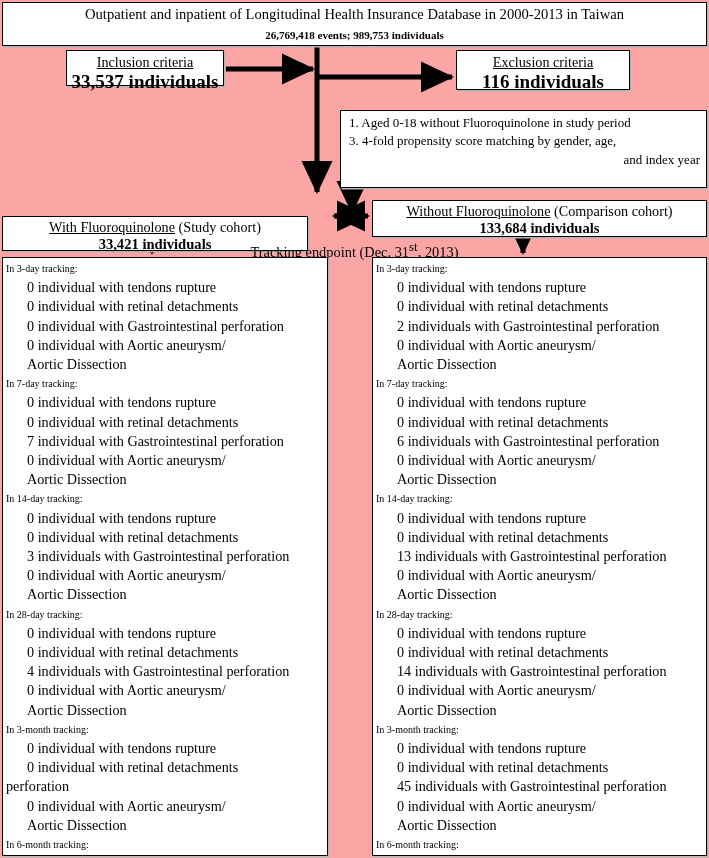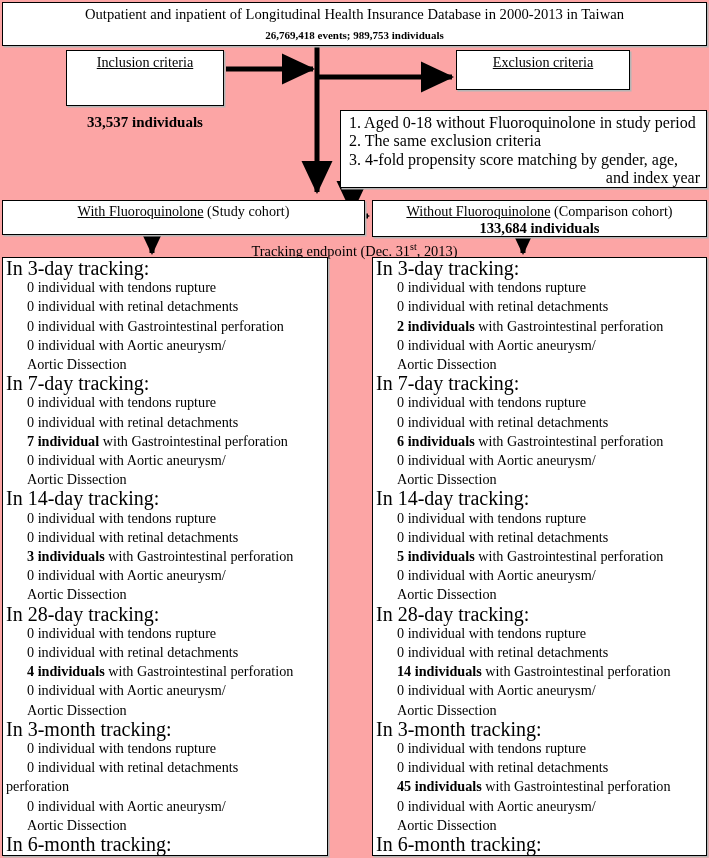--- a/index.html
+++ b/index.html
@@ -35,90 +35,90 @@
   
   #top-box {
     left: 2px; top: 2px; width: 705px; height: 44px;
   }
   #top-box .box-inner { padding-top: 1px; }
   .t-line1 { font-size: 14.6px; line-height: 21px; }
   .t-line2 { font-size: 11px; line-height: 21px; font-weight: bold; }
 
   
   #inclusion-box {
-    left: 66px; top: 50px; width: 158px; height: 56px;
+    left: 66px; top: 50px; width: 158px; height: 36px;
   }
   #exclusion-box {
     left: 456px; top: 50px; width: 174px; height: 40px;
   }
   .crit-l1 { font-size: 14.2px; line-height: 19px; }
-  .crit-l2 { font-size: 15px; line-height: 19px; font-weight: bold; margin-top: 41px; }
+  .crit-l2 { font-size: 19px; line-height: 19px; font-weight: bold; }
 
   
   #criteria-box {
     left: 340px; top: 110px; width: 367px; height: 78px;
   }
   #criteria-box .box-inner { padding: 3px 6px 2px 8px; }
   .crit-item {
-    font-size: 16px;
+    font-size: 13px;
     line-height: 18.4px;
     padding-left: 16px;
     text-indent: -16px;
     white-space: nowrap;
   }
   .crit-item.cont {
     padding-left: 34px;
     text-indent: 0;
     text-align: right;
   }
 
   
   #cohort-left-box {
-    left: 2px; top: 200px; width: 363px; height: 35px;
+    left: 2px; top: 216px; width: 306px; height: 35px;
   }
   #cohort-right-box {
     left: 372px; top: 200px; width: 335px; height: 37px;
   }
   .coh-l1 { font-size: 14.2px; line-height: 17px; }
   .coh-l2 { font-size: 14.6px; line-height: 17px; font-weight: bold; }
 
   
   #tracking-endpoint {
     position: absolute;
     left: 0; top: 238px; width: 709px;
     text-align: center;
     font-size: 14.4px;
     line-height: 18px;
   }
-  #tracking-endpoint sup { font-size: 10px; }
+  #tracking-endpoint sup { font-size: 13px; }
 
   
   #outcomes-left-box {
     left: 2px; top: 257px; width: 326px; height: 599px;
   }
   #outcomes-right-box {
     left: 372px; top: 257px; width: 335px; height: 599px;
   }
   .outcomes-inner { padding: 1px 3px 0 3px; }
   .grp-head {
-    font-size: 20px;
+    font-size: 10px;
     line-height: 19.2px;
     white-space: nowrap;
   }
   .grp-item {
     font-size: 14.2px;
     line-height: 19.2px;
     padding-left: 21px;
     text-indent: 0;
   }
   .grp-item.wrap {
     padding-left: 0px;
   }
   .grp-item .lead { font-weight: normal; margin-top: 8px; }
-  .grp-item .lead.b { font-weight: bold; }
+  .grp-item .lead.b { font-weight: normal; }
 
   
   #wires {
     position: absolute;
     left: 0; top: 0;
     width: 709px; height: 858px;
     pointer-events: none;
   }
 </style>
 </head>
@@ -172,29 +172,29 @@
       <div class="crit-l1 ctr">
         <span class="ul">Exclusion criteria</span>
       </div>
       <div class="crit-l2 ctr">116 individuals</div>
     </div>
   </div>
 
   <div class="box" id="criteria-box">
     <div class="box-inner">
       <div class="crit-item">1. Aged 0-18 without Fluoroquinolone in study period</div>
-      <div class="crit-item">2. The same exclusion criteria</div>
       <div class="crit-item">3. 4-fold propensity score matching by gender, age,</div>
       <div class="crit-item cont">and index year</div>
     </div>
   </div>
 
   <div class="box" id="cohort-left-box">
     <div class="box-inner">
       <div class="coh-l1 ctr"><span class="ul">With Fluoroquinolone</span><span> (Study cohort)</span></div>
+      <div class="coh-l2 ctr">33,421 individuals</div>
     </div>
   </div>
 
   <div class="box" id="cohort-right-box">
     <div class="box-inner">
       <div class="coh-l1 ctr"><span class="ul">Without Fluoroquinolone</span><span> (Comparison cohort)</span></div>
       <div class="coh-l2 ctr">133,684 individuals</div>
     </div>
   </div>
 
@@ -246,21 +246,21 @@
         <div class="grp-item">Aortic Dissection</div>
         <div class="grp-head">In 7-day tracking:</div>
         <div class="grp-item"><span class="lead">0 individual</span><span> with tendons rupture</span></div>
         <div class="grp-item"><span class="lead">0 individual</span><span> with retinal detachments</span></div>
         <div class="grp-item"><span class="lead b">6 individuals</span><span> with Gastrointestinal perforation</span></div>
         <div class="grp-item"><span class="lead">0 individual</span><span> with Aortic aneurysm/</span></div>
         <div class="grp-item">Aortic Dissection</div>
         <div class="grp-head">In 14-day tracking:</div>
         <div class="grp-item"><span class="lead">0 individual</span><span> with tendons rupture</span></div>
         <div class="grp-item"><span class="lead">0 individual</span><span> with retinal detachments</span></div>
-        <div class="grp-item"><span class="lead b">5 individuals</span><span> with Gastrointestinal perforation</span></div>
+        <div class="grp-item"><span class="lead b">13 individuals</span><span> with Gastrointestinal perforation</span></div>
         <div class="grp-item"><span class="lead">0 individual</span><span> with Aortic aneurysm/</span></div>
         <div class="grp-item">Aortic Dissection</div>
         <div class="grp-head">In 28-day tracking:</div>
         <div class="grp-item"><span class="lead">0 individual</span><span> with tendons rupture</span></div>
         <div class="grp-item"><span class="lead">0 individual</span><span> with retinal detachments</span></div>
         <div class="grp-item"><span class="lead b">14 individuals</span><span> with Gastrointestinal perforation</span></div>
         <div class="grp-item"><span class="lead">0 individual</span><span> with Aortic aneurysm/</span></div>
         <div class="grp-item">Aortic Dissection</div>
         <div class="grp-head">In 3-month tracking:</div>
         <div class="grp-item"><span class="lead">0 individual</span><span> with tendons rupture</span></div>

